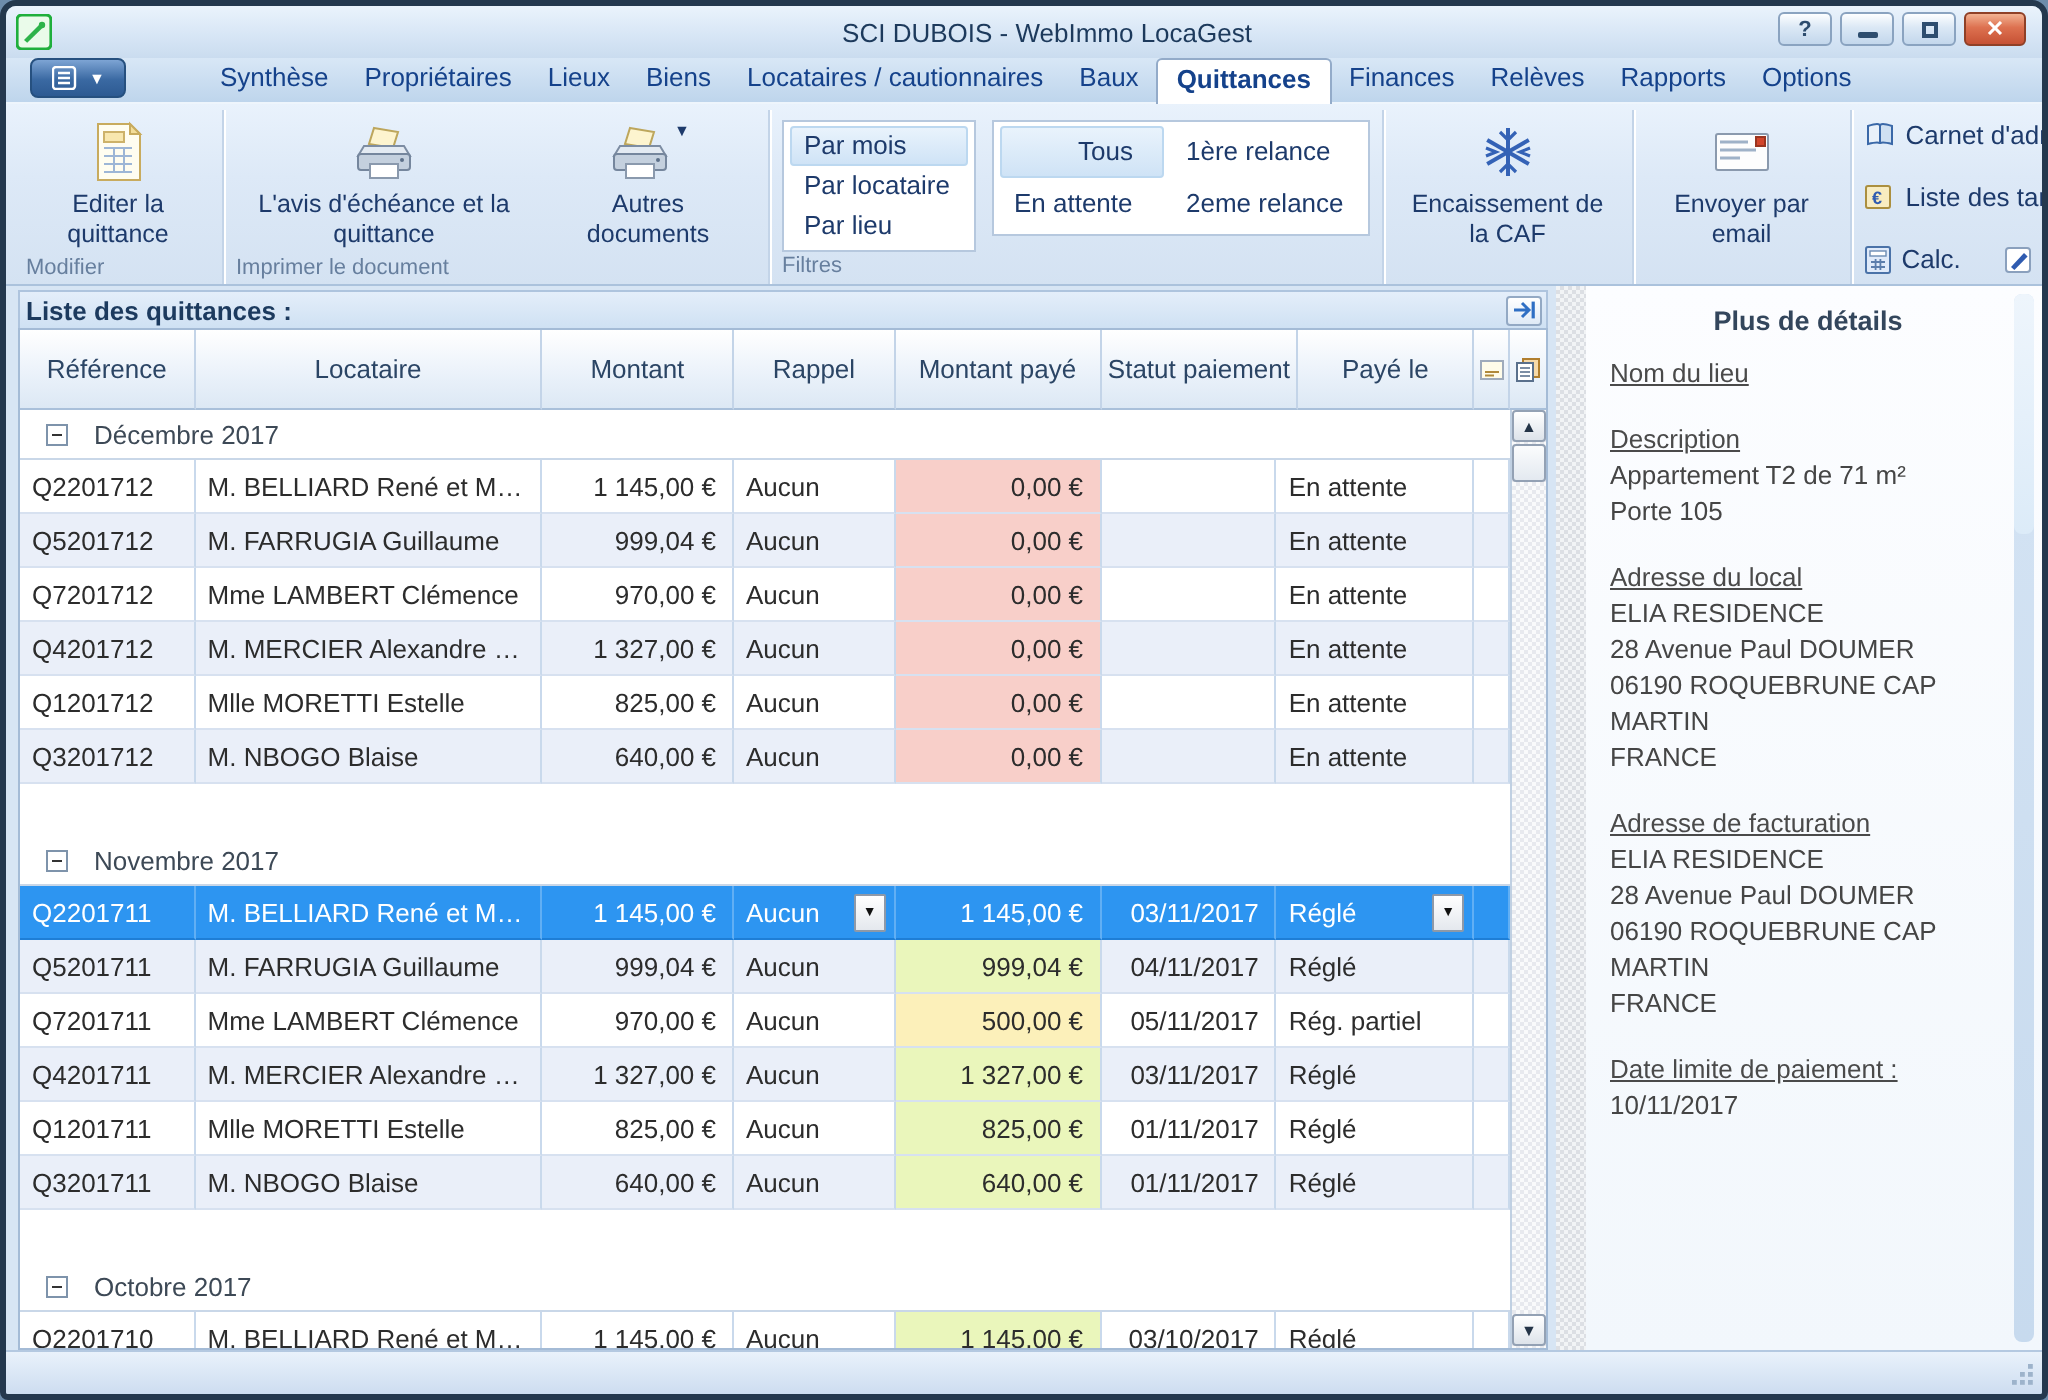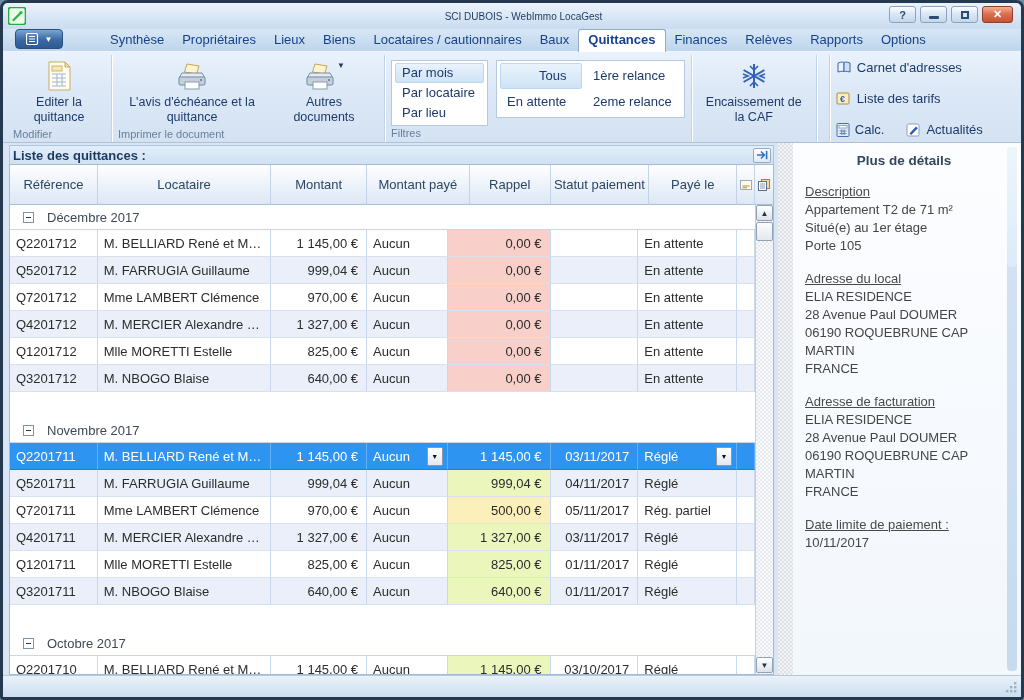--- a/index.html
+++ b/index.html
@@ -7,37 +7,37 @@
   body { background:#6d8cab; }
 
   .window { width:1024px; height:700px; border:3px solid #24384e; border-radius:8px 8px 4px 4px;
             overflow:hidden; background:#dce9f7; box-shadow:inset 0 0 0 1px #a8c2de;
             display:flex; flex-direction:column; }
 
   
   .titlebar { height:26px; display:flex; align-items:center;
               background:linear-gradient(#eaf3fc,#d6e5f5 60%,#cadcef); position:relative; }
   .app-icon { width:18px; height:18px; margin-left:5px; }
-  .title { flex:1; text-align:center; font-size:10px; color:#1d3a5c; }
+  .title { flex:1; text-align:center; font-size:13px; color:#1d3a5c; }
   .win-buttons { position:absolute; right:8px; top:3px; display:flex; gap:4px; }
   .wbtn { width:27px; height:17px; border:1px solid #8aa3c0; border-radius:3px;
           background:linear-gradient(#fdfeff,#dbe8f5 45%,#c3d7ec);
           display:flex; align-items:center; justify-content:center;
           font-size:11px; font-weight:bold; color:#2e4d6e; cursor:default; }
   .wbtn.close { background:linear-gradient(#f2b292,#dd7150 45%,#c65134); border-color:#8f4027; color:#fff; width:31px; }
   .glyph-bar { width:10px; height:3px; background:#2e4d6e; border-radius:1px; margin-top:6px; }
   .glyph-box { width:8px; height:8px; border:2px solid #2e4d6e; }
 
   
   .tabrow { height:23px; background:linear-gradient(#d8e7f6,#bed5ec);
             display:flex; align-items:flex-end; padding-left:12px; border-bottom:1px solid #eef5fc; }
   .menu-btn { width:48px; height:20px; margin-bottom:2px; margin-right:38px; border-radius:4px;
               background:linear-gradient(#7da4d4,#3a69a2 55%,#2d5a92); border:1px solid #26507f;
               display:flex; align-items:center; justify-content:center; gap:4px; color:#fff; font-size:8px; }
-  .tabs { display:flex; align-items:center; height:100%; }
+  .tabs { display:flex; align-items:flex-start; height:100%; }
   .tab { font-size:13px; color:#15428b; padding:2px 9px 4px 9px; white-space:nowrap; }
   .tab.active { background:#fff; border:1px solid #93abc9; border-bottom:none; border-radius:3px 3px 0 0;
                 font-weight:bold; padding-bottom:5px; }
 
   
   .ribbon { height:91px; background:linear-gradient(#e9f2fc,#dde9f7 40%,#d4e2f2);
             border-bottom:1px solid #abc2dc; display:flex; padding:3px 4px 0 4px; }
   .rgroup { display:flex; flex-direction:column; padding:2px 6px 1px 6px;
             border-right:1px solid #c3d4e8; box-shadow:1px 0 0 #ffffff; }
   .rgroup-body { flex:1; display:flex; align-items:flex-start; gap:4px; }
@@ -259,20 +259,32 @@
               <path d="M11 5 l4 4 4-4 M11 25 l4-4 4 4 M4 13 l5 2 -5 2 M26 13 l-5 2 5 2" stroke-width="1.6"></path>
             </svg>
           </div>
           <div class="btxt">Encaissement de la CAF</div>
         </div>
       </div>
       <div class="rgroup-label"></div>
     </div>
 
     <div class="rgroup">
+      <div class="rgroup-body">
+        <div class="bigbtn" style="width:96px;">
+          <div class="bicon">
+            <svg width="32" height="26" viewBox="0 0 32 26">
+              <rect x="3" y="4" width="26" height="18" rx="1" fill="#fdfdfd" stroke="#8a99ad"></rect>
+              <path d="M5 8 h14 M5 12 h18 M5 16 h10" stroke="#9fb2c8" stroke-width="1.4"></path>
+              <rect x="23" y="5.5" width="4.5" height="4.5" fill="#d2452b" stroke="#9a3520"></rect>
+            </svg>
+          </div>
+          <div class="btxt">Envoyer par email</div>
+        </div>
+      </div>
       <div class="rgroup-label"></div>
     </div>
 
     <div class="rgroup links-col" style="border-right:none; box-shadow:none; flex:1;">
       <div class="linkrow">
         <svg width="16" height="13" viewBox="0 0 16 13">
           <path d="M2 2 Q8 0 8 2 V11 Q8 9.5 2 11 Z" fill="#e9f1fa" stroke="#3a68a8"></path>
           <path d="M14 2 Q8 0 8 2 V11 Q8 9.5 14 11 Z" fill="#cfe0f2" stroke="#3a68a8"></path>
         </svg>
         <span>Carnet d'adresses</span>
@@ -315,22 +327,22 @@
             <rect x="9.8" y="0.8" width="1.6" height="8.4" fill="#2f6fc4"></rect>
           </svg>
         </span>
       </div>
 
       <div class="grid-wrap">
         <div class="ghead">
           <div class="hcell c0">Référence</div>
           <div class="hcell c1">Locataire</div>
           <div class="hcell c2">Montant</div>
+          <div class="hcell c3">Rappel</div>
           <div class="hcell c4">Montant payé</div>
-          <div class="hcell c3">Rappel</div>
           <div class="hcell c6">Statut paiement</div>
           <div class="hcell c5">Payé le</div>
           <div class="hcell hi">
             <svg width="12" height="10" viewBox="0 0 12 10">
               <rect x="0.5" y="0.5" width="11" height="9" fill="#fffce9" stroke="#9fabbb"></rect>
               <path d="M2.5 6 h7 M2.5 7.8 h4.5" stroke="#b0893a" stroke-width="1"></path>
             </svg>
           </div>
           <div class="hcell hi" style="border-right:none;">
             <svg width="12" height="12" viewBox="0 0 12 12">
@@ -705,26 +717,26 @@
         </div>
       </div>
     </div>
 
     <div class="splitter"></div>
 
     <div class="sidebar">
       <div class="sb-title">Plus de détails</div>
 
       <div class="sb-section">
+        <div class="sb-head">Nom du lieu</div>
       </div>
 
       <div class="sb-section">
         <div class="sb-head">Description</div>
         <div>Appartement T2 de 71 m²</div>
-        <div>Situé(e) au 1er étage</div>
         <div>Porte 105</div>
       </div>
 
       <div class="sb-section">
         <div class="sb-head">Adresse du local</div>
         <div>ELIA RESIDENCE</div>
         <div>28 Avenue Paul DOUMER</div>
         <div>06190 ROQUEBRUNE CAP MARTIN</div>
         <div>FRANCE</div>
       </div>

